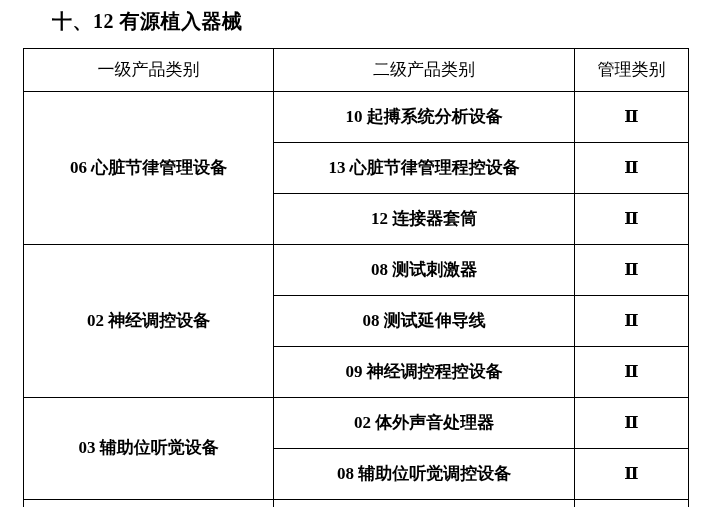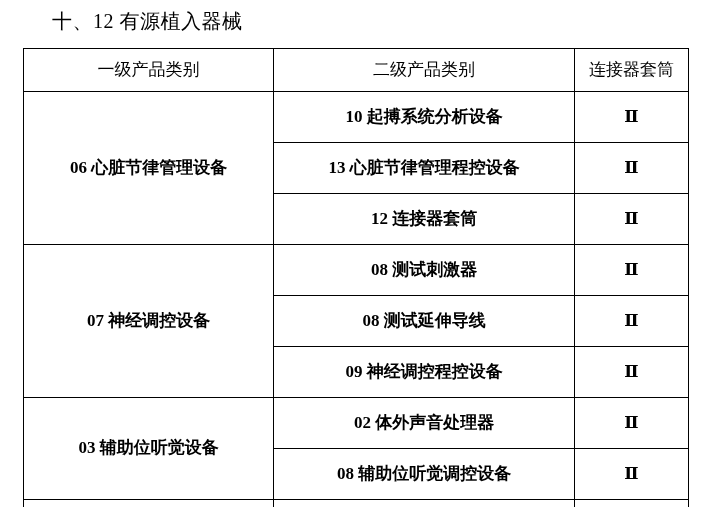--- a/index.html
+++ b/index.html
@@ -20,20 +20,21 @@
     height: 507px;
     box-sizing: border-box;
   }
   .doc-title {
     position: absolute;
     left: 52px;
     top: 8px;
     font-size: 20px;
     letter-spacing: 0.5px;
     white-space: nowrap;
+    font-weight: bold;
   }
   .table-wrap {
     position: absolute;
     left: 23px;
     top: 48px;
     width: 665px;
   }
   table.catalog {
     border-collapse: collapse;
     width: 665px;
@@ -83,39 +84,39 @@
     <table class="catalog">
       <colgroup>
         <col class="c1">
         <col class="c2">
         <col class="c3">
       </colgroup>
       <tbody>
         <tr class="header-row">
           <td>一级产品类别</td>
           <td>二级产品类别</td>
-          <td>连接器套筒</td>
+          <td>管理类别</td>
         </tr>
 
         <tr class="r-norm">
           <td class="cat1 nowrap" rowspan="3">06 心脏节律管理设备</td>
           <td class="cat2 nowrap">10 起搏系统分析设备</td>
           <td class="cls">Ⅱ</td>
         </tr>
         <tr class="r-norm">
           <td class="cat2 nowrap">13 心脏节律管理程控设备</td>
           <td class="cls">Ⅱ</td>
         </tr>
         <tr class="r-norm">
           <td class="cat2 nowrap">12 连接器套筒</td>
           <td class="cls">Ⅱ</td>
         </tr>
 
         <tr class="r-norm">
-          <td class="cat1 nowrap" rowspan="3">07 神经调控设备</td>
+          <td class="cat1 nowrap" rowspan="3">02 神经调控设备</td>
           <td class="cat2 nowrap">08 测试刺激器</td>
           <td class="cls">Ⅱ</td>
         </tr>
         <tr class="r-norm">
           <td class="cat2 nowrap">08 测试延伸导线</td>
           <td class="cls">Ⅱ</td>
         </tr>
         <tr class="r-norm">
           <td class="cat2 nowrap">09 神经调控程控设备</td>
           <td class="cls">Ⅱ</td>

